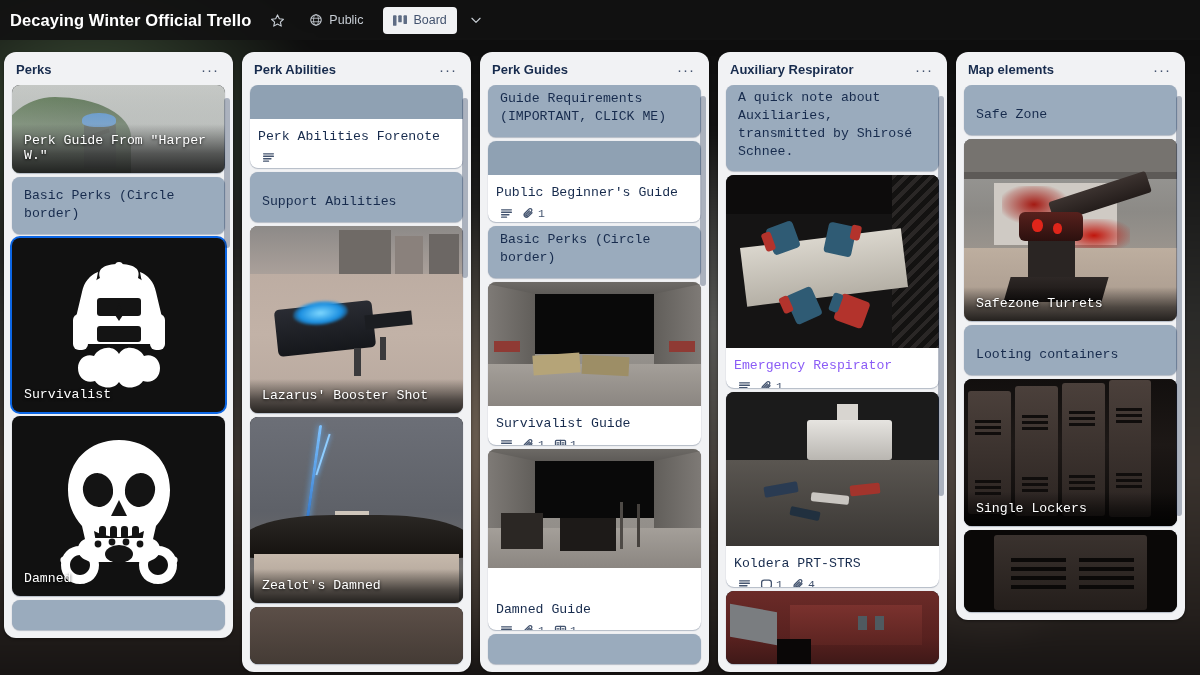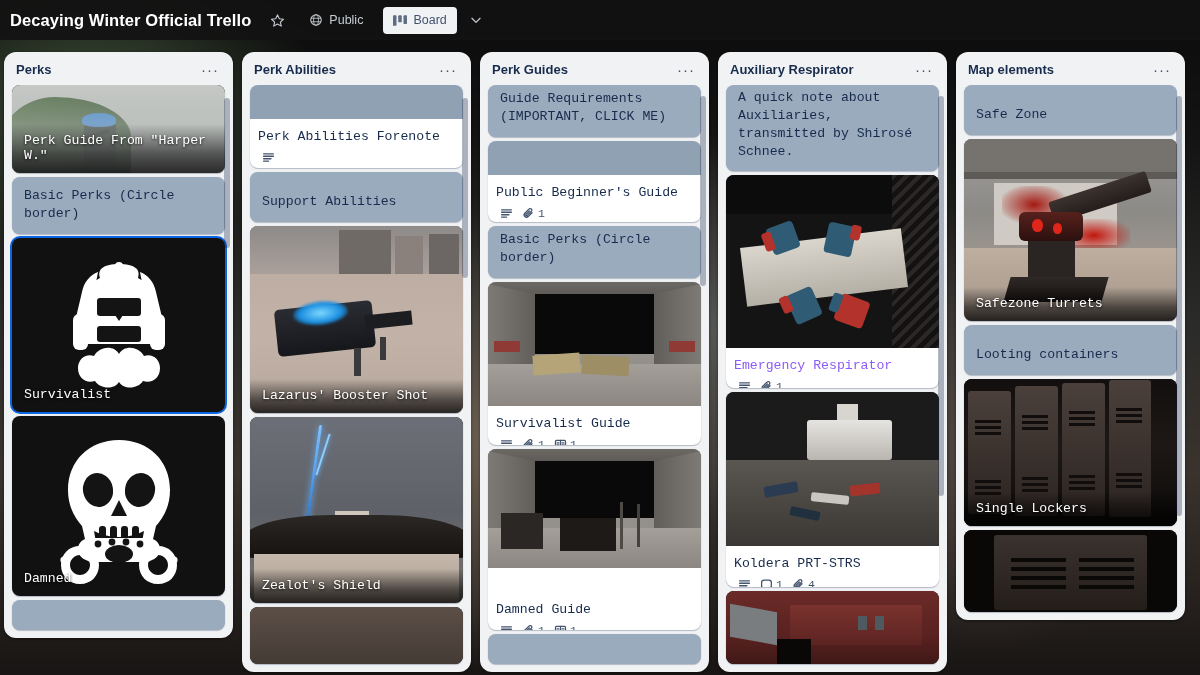--- a/index.html
+++ b/index.html
@@ -474,21 +474,21 @@
 <div class="overlay-title">Lazarus' Booster Shot</div>
           </div>
           <div class="card imgcover">
   <div class="scene sc-zealot" style="height:196px">
     <div class="bolt"></div>
               <div class="bolt2"></div>
               <div class="nub"></div>
               <div class="slab"></div>
               <div class="floor"></div>
   </div>
-<div class="overlay-title">Zealot's Shield</div>
+<div class="overlay-title">Zealot's Damned</div>
           </div>
           <div class="card imgcover">
   <div class="scene" style="height:60px;background:linear-gradient(180deg,#5c4f48,#433a34)"></div>
 </div>
         </div>
         <div class="list-scroll" style="top: 46px; height: 180px;"></div>
       </div>
       <div class="list">
         <div class="list-header">
           <div class="list-title">Perk Guides</div>

